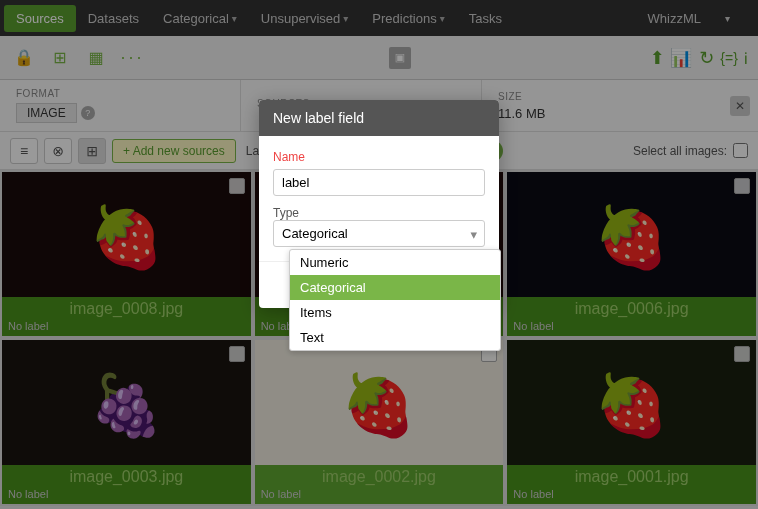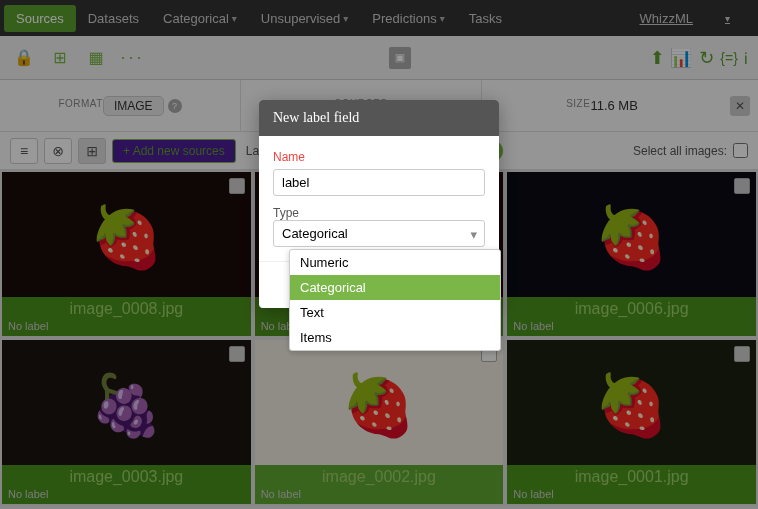--- a/index.html
+++ b/index.html
@@ -23,21 +23,21 @@
     .nav-item.active {
       background: #5a9e2f;
       color: white;
     }
     .nav-dropdown {
       display: flex;
       align-items: center;
       gap: 3px;
     }
     .nav-dropdown .arrow { font-size: 10px; color: #aaa; }
-    .nav-right { margin-left: auto; color: #ccc; padding: 6px 12px; cursor: pointer; display: flex; align-items: center; gap: 20px; text-decoration: underline; }
+    .nav-right { margin-left: auto; color: #ccc; padding: 6px 12px; cursor: pointer; display: flex; align-items: center; gap: 12px; }
     .nav-right .arrow { font-size: 10px; }
 
     
     .toolbar {
       background: #f0f0f0;
       border-bottom: 1px solid #ccc;
       display: flex;
       align-items: center;
       height: 44px;
       padding: 0 10px;
@@ -82,22 +82,21 @@
 
     
     .info-bar {
       background: #f8f8f8;
       border-bottom: 1px solid #ddd;
       display: flex;
       height: 52px;
     }
     .info-section {
       display: flex;
-      flex-direction: row;
-      align-items: center;
+      flex-direction: column;
       justify-content: center;
       padding: 4px 16px;
       border-right: 1px solid #ddd;
       flex: 1;
     }
     .info-section-label {
       font-size: 10px;
       color: #888;
       text-transform: uppercase;
       letter-spacing: 0.5px;
@@ -106,21 +105,21 @@
     .info-section-value {
       font-size: 13px;
       color: #333;
       display: flex;
       align-items: center;
       gap: 4px;
     }
     .info-badge {
       background: #e8e8e8;
       border: 1px solid #ccc;
-      border-radius: 5px;
+      border-radius: 0;
       padding: 2px 10px;
       font-size: 12px;
     }
     .help-icon {
       display: inline-block;
       width: 14px; height: 14px;
       background: #aaa;
       border-radius: 50%;
       color: white;
       font-size: 9px;
@@ -144,21 +143,21 @@
       background: white;
       border-radius: 3px;
       cursor: pointer;
       display: flex; align-items: center; justify-content: center;
       color: #555;
       font-size: 14px;
     }
     .view-btn.active { background: #ddd; }
     .add-sources-btn {
       border: 1px solid #7ab648;
-      background: #4c1d95;
+      background: #fef9c3;
       color: #5a9e2f;
       border-radius: 3px;
       padding: 4px 10px;
       cursor: pointer;
       font-size: 12px;
       display: flex; align-items: flex-end; gap: 4px;
     }
     .label-field-section {
       display: flex;
       align-items: center;
@@ -284,21 +283,20 @@
       box-shadow: 0 4px 20px rgba(0,0,0,0.3);
       overflow: visible;
       position: relative;
     }
     .modal-header {
       background: #555;
       color: white;
       padding: 10px 14px;
       font-size: 14px;
       border-radius: 4px 4px 0 0;
-      font-family: Liberation Serif, serif;
     }
     .modal-body {
       padding: 14px;
     }
     .modal-field-label {
       font-size: 12px;
       color: #ef4444;
       margin-bottom: 5px;
     }
     .modal-input {
@@ -550,22 +548,22 @@
         <select class="modal-select">
           <option>Numeric</option>
           <option selected="">Categorical</option>
           <option>Text</option>
           <option>Items</option>
         </select>
         
         <div class="dropdown-open">
           <div class="dropdown-item">Numeric</div>
           <div class="dropdown-item selected">Categorical</div>
+          <div class="dropdown-item">Items</div>
           <div class="dropdown-item">Text</div>
-          <div class="dropdown-item">Items</div>
         </div>
       </div>
     </div>
     <div class="modal-footer">
       <button class="btn-cancel">
         <span>✕</span>
         <span>Cancel</span>
       </button>
       <button class="btn-add">
         <span>✓</span>

